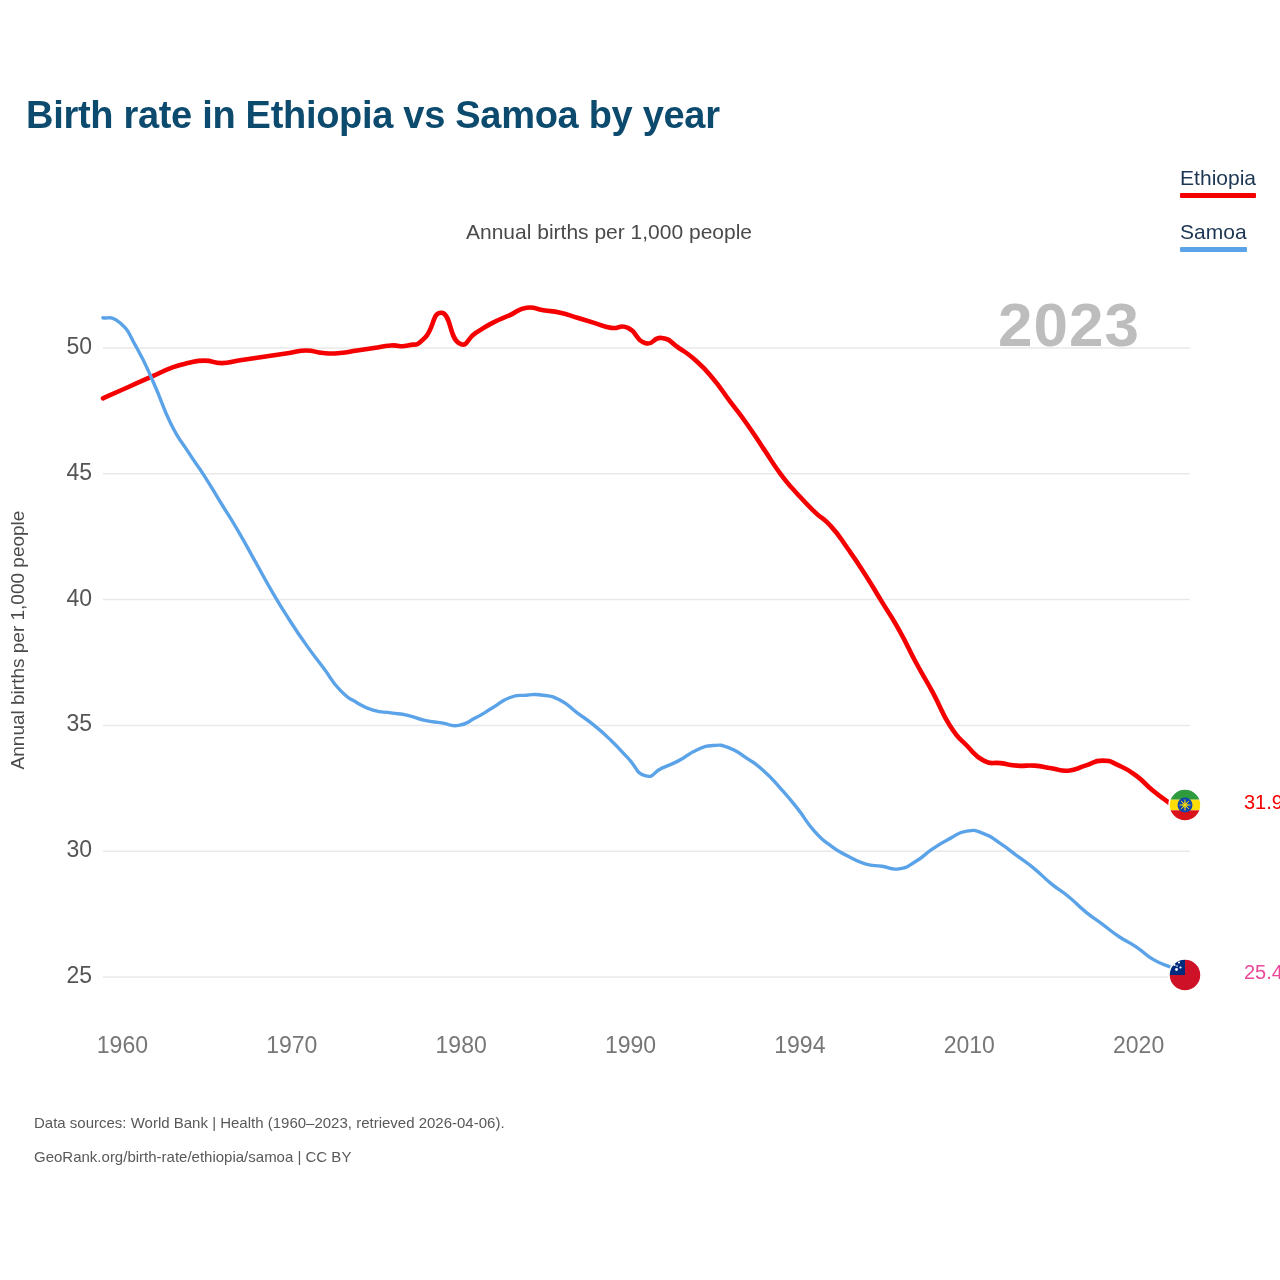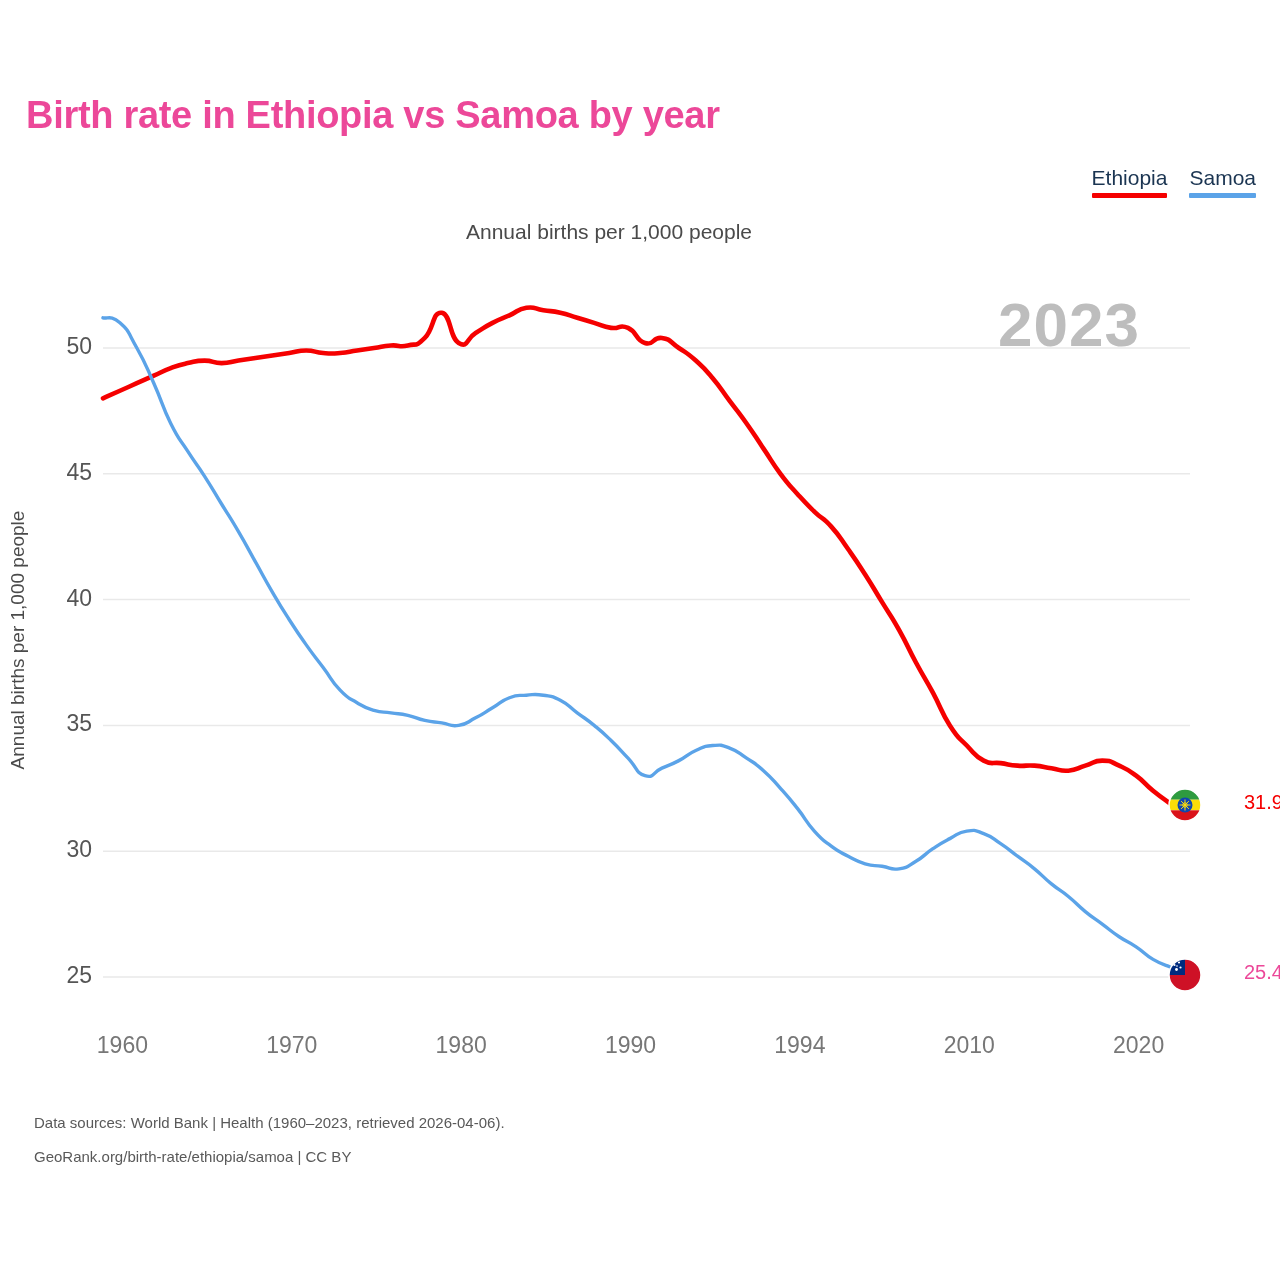--- a/index.html
+++ b/index.html
@@ -19,32 +19,33 @@
     position: absolute;
     inset: 0;
   }
 
   .title {
     position: absolute;
     left: 26px;
     top: 94px;
     font-size: 38px;
     font-weight: bold;
-    color: #ec4899;
+    color: #0c4a6e;
     letter-spacing: -0.3px;
     white-space: nowrap;
   }
 
   .legend {
     position: absolute;
     right: 24px;
     top: 166px;
     display: flex;
     gap: 22px;
     align-items: flex-start;
+    flex-direction: column;
   }
   .legend-item {
     display: flex;
     flex-direction: column;
     align-items: center;
     cursor: pointer;
   }
   .legend-label {
     font-size: 21px;
     color: #1b3552;

